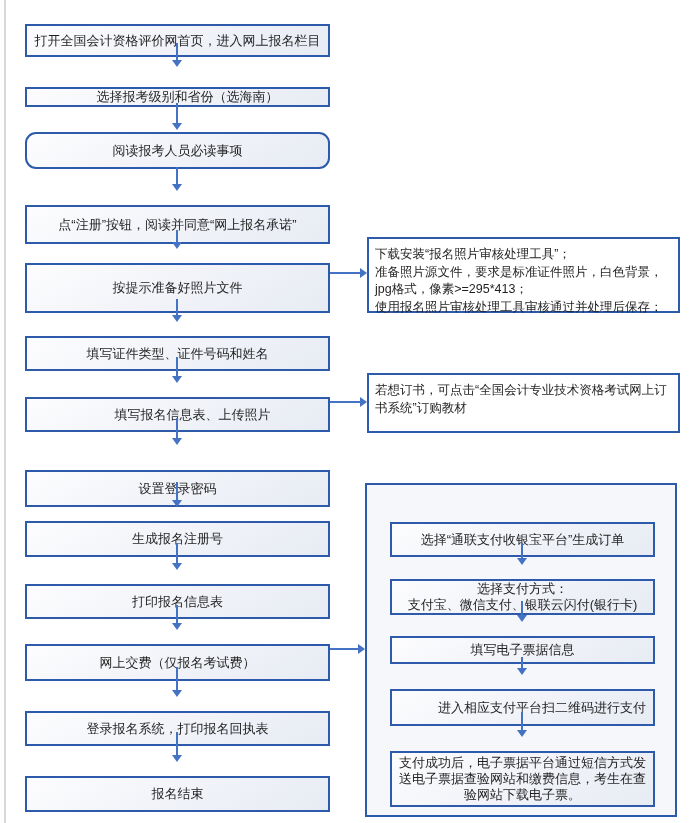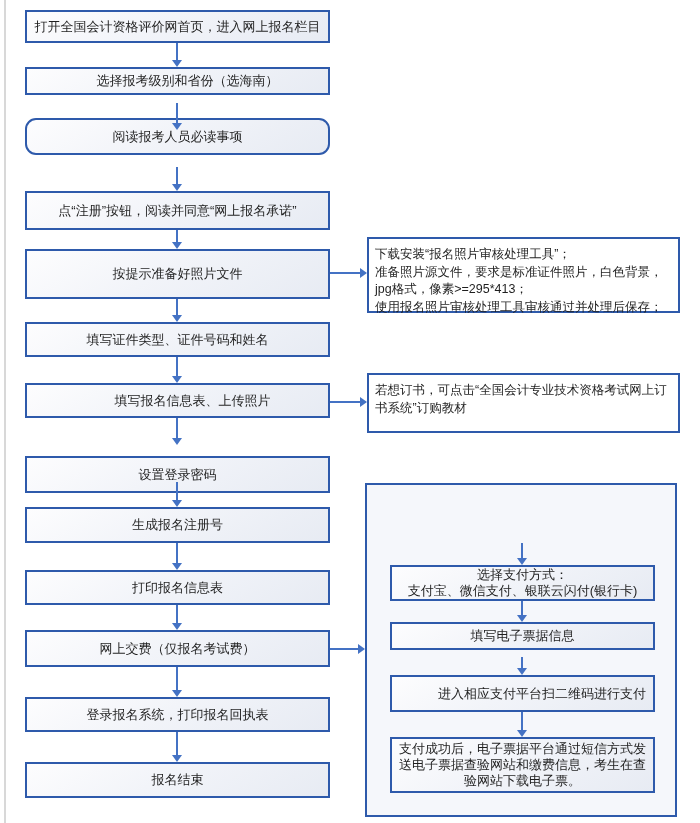--- a/index.html
+++ b/index.html
@@ -28,20 +28,21 @@
     border: 2px solid #2e5aab;
     background: linear-gradient(150deg, #fdfdfe 0%, #f2f4f9 45%, #e7ebf3 100%);
     display: flex;
     align-items: center;
     justify-content: center;
     text-align: center;
     font-size: 13px;
     line-height: 16px;
     white-space: pre-line;
     padding: 2px 6px;
+    margin-top: 14px;
   }
   .main-box { left: 25px; width: 305px; }
   .note {
     position: absolute;
     box-sizing: border-box;
     border: 2px solid #2e5aab;
     background: #ffffff;
     font-size: 12.5px;
     line-height: 17.5px;
     white-space: pre-line;
@@ -99,21 +100,21 @@
   }
 </style>
 </head>
 <body>
 
 <div id="canvas">
 
   <div class="leftline"></div>
 
   <div class="box main-box" style="top:10px;  height:33px;">打开全国会计资格评价网首页，进入网上报名栏目</div>
-  <div class="box main-box" style="top:67px;  height:28px;padding-left:26px;">选择报考级别和省份（选海南）</div>
+  <div class="box main-box" style="top:73px;  height:20px;padding-left:26px;">选择报考级别和省份（选海南）</div>
   <div class="box main-box" style="top:118px; height:37px;border-radius:11px;">阅读报考人员必读事项</div>
   <div class="box main-box" style="top:191px; height:39px;">点“注册”按钮，阅读并同意“网上报名承诺”</div>
   <div class="box main-box" style="top:249px; height:50px;">按提示准备好照片文件</div>
   <div class="box main-box" style="top:322px; height:35px;">填写证件类型、证件号码和姓名</div>
   <div class="box main-box" style="top:383px; height:35px;padding-left:36px;">填写报名信息表、上传照片</div>
   <div class="box main-box" style="top:456px; height:37px;">设置登录密码</div>
   <div class="box main-box" style="top:507px; height:36px;">生成报名注册号</div>
   <div class="box main-box" style="top:570px; height:35px;">打印报名信息表</div>
   <div class="box main-box" style="top:630px; height:37px;">网上交费（仅报名考试费）</div>
   <div class="box main-box" style="top:697px; height:35px;">登录报名系统，打印报名回执表</div>
@@ -137,20 +138,21 @@
   <div class="harrow" style="left:330px; top:643px; width:35px;"></div>
 
   <div class="note" style="left:367px; top:237px; width:313px; height:76px;">下载安装“报名照片审核处理工具”；
 准备照片源文件，要求是标准证件照片，白色背景，
 jpg格式，像素&gt;=295*413；
 使用报名照片审核处理工具审核通过并处理后保存；</div>
   <div class="note" style="left:367px; top:373px; width:313px; height:60px;">若想订书，可点击“全国会计专业技术资格考试网上订书系统”订购教材</div>
 
   <div class="group" style="left:365px; top:483px; width:312px; height:334px;"></div>
 
+  <div class="box pbox" style="top:508px; height:35px;">选择“通联支付收银宝平台”生成订单</div>
   <div class="box pbox" style="top:565px; height:36px;">选择支付方式：
 支付宝、微信支付、银联云闪付(银行卡)</div>
   <div class="box pbox" style="top:622px; height:28px;">填写电子票据信息</div>
   <div class="box pbox" style="top:675px; height:37px;padding-left:45px;">进入相应支付平台扫二维码进行支付</div>
   <div class="box pbox" style="top:737px; height:56px; line-height:16px;">支付成功后，电子票据平台通过短信方式发送电子票据查验网站和缴费信息，考生在查验网站下载电子票。</div>
 
   <div class="varrow" style="left:516px; top:543px; height:22px;"></div>
   <div class="varrow" style="left:516px; top:601px; height:21px;"></div>
   <div class="varrow" style="left:516px; top:657px; height:18px;"></div>
   <div class="varrow" style="left:516px; top:712px; height:25px;"></div>

